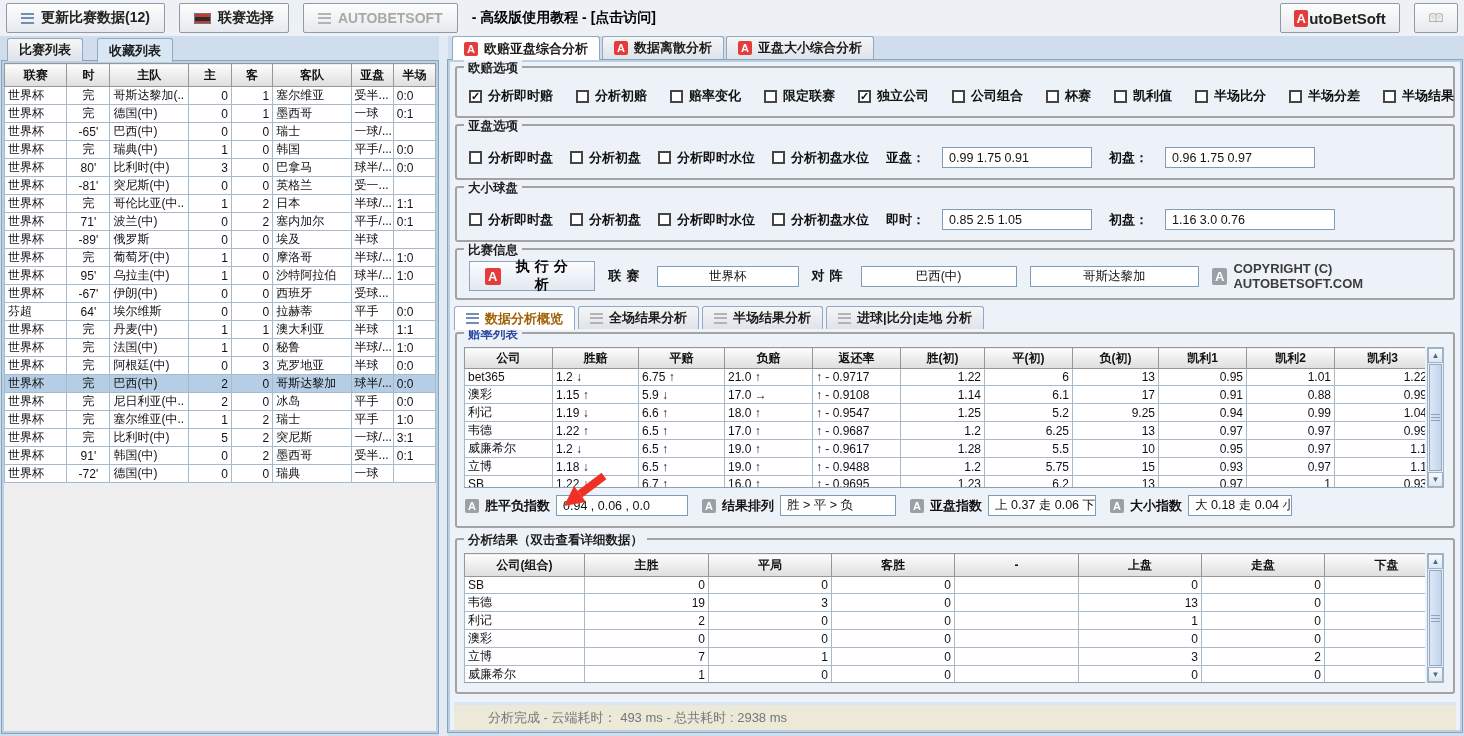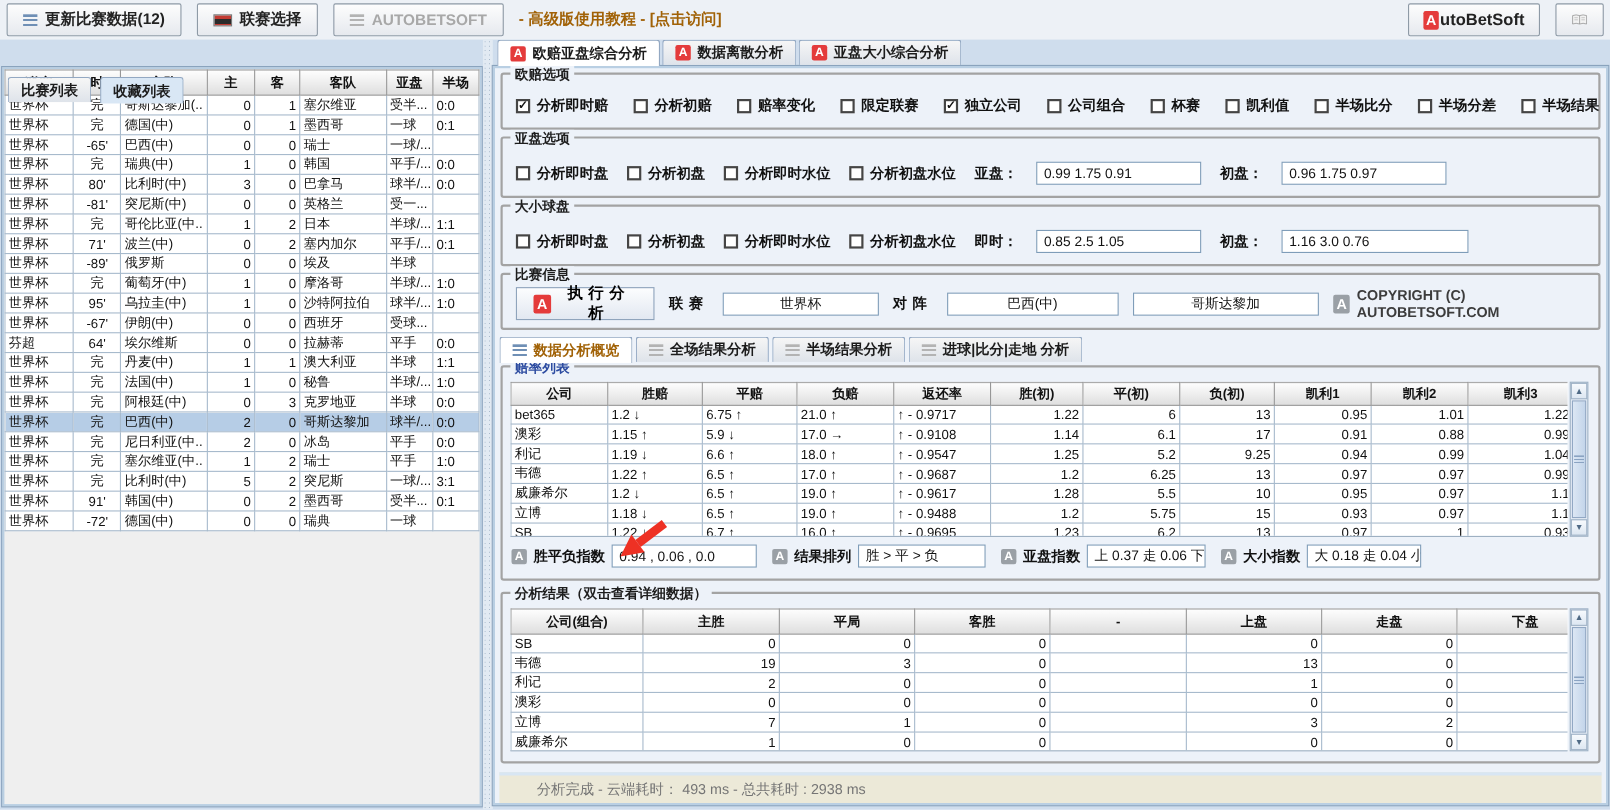--- a/index.html
+++ b/index.html
@@ -15,39 +15,39 @@
     background:#edf1f6; display:flex; align-items:center; padding:0 6px; gap:14px; }
   .tbtn { height:30px; padding:4px 14px; display:inline-flex; align-items:center; gap:7px;
     border:1px solid #8e9aa6; border-radius:2px;
     background:linear-gradient(#fdfdfd,#e6e9ee); font-size:14px; font-weight:bold; color:#222; }
   .tbtn.disabled { color:#a8a8a8; }
   .menu-icon { width:13px; height:11px; display:inline-block;
     background:repeating-linear-gradient(to bottom, currentColor 0 2px, transparent 2px 4.33px); }
   .menu-icon.blue { color:#6f8fb5; } .menu-icon.gray { color:#b3b3b3; }
   .flag-icon { width:17px; height:11px; display:inline-block; border:1px solid #777;
     background:linear-gradient(to bottom,#c23a32 0 3.5px,#2b2b2b 3.5px 7.5px,#c23a32 7.5px 11px); }
-  .tutorial { font-size:14px; font-weight:bold; color:#a16207; }
+  .tutorial { font-size:14px; font-weight:bold; color:#000000; }
   .toolbar .spacer { flex:1; }
   .a-icon { width:14px; height:14px; min-width:14px; display:inline-flex; align-items:center; justify-content:center;
     font-size:11px; font-weight:bold; color:#fff; border-radius:2px; background:#e43b3b; }
   .a-icon.gray { background:#9aa0a6; }
   .a-icon.big { width:17px; height:17px; font-size:13px; }
   .brand-btn { height:30px; width:120px; justify-content:center; font-size:15px; gap:1px; }
   .book-btn { width:44px; height:30px; justify-content:center; }
   
   .tab { height:23px; padding:0 11px; display:inline-flex; align-items:center; gap:6px;
     border:1px solid #93a8c2; border-bottom:none; border-radius:3px 3px 0 0;
     background:linear-gradient(#f6f6f6,#dee3ea); font-size:13px; font-weight:bold; color:#1c1c1c;
     position:relative; margin-bottom:-1px; }
   .tab.active { background:#fff; z-index:3; height:24px; }
   .ltabs .tab.active { background:#d9e7f5; }
   .atabs .tab.active .tlabel { color:#a16207; }
   
   .left-panel { position:absolute; left:2px; top:38px; width:436px; height:696px; }
-  .ltabs { display:flex; gap:8px; padding-left:5px; position:relative; z-index:2;margin-top:32px; }
+  .ltabs { display:flex; gap:14px; padding-left:5px; position:relative; z-index:2; }
   .lframe { position:absolute; left:0; right:0; top:23px; bottom:1px;
     border:2px solid #b9cfe3; outline:1px solid #8aa3bd; background:#efefef; overflow:hidden; }
   table.grid { border-collapse:collapse; table-layout:fixed; background:#fff; }
   .grid th { border:1px solid #979797; background:linear-gradient(#fdfdfd,#dedede);
     height:23px; font-size:12px; font-weight:bold; padding:0 2px; white-space:nowrap; overflow:hidden; }
   .grid td { border:1px solid #a7bacc; height:16px; font-size:12px; padding:0 3px;
     white-space:nowrap; overflow:hidden; }
   .grid tr.selected td { background:#b6cde6; }
   .a-l { text-align:left; } .a-c { text-align:center; } .a-r { text-align:right; }
   

